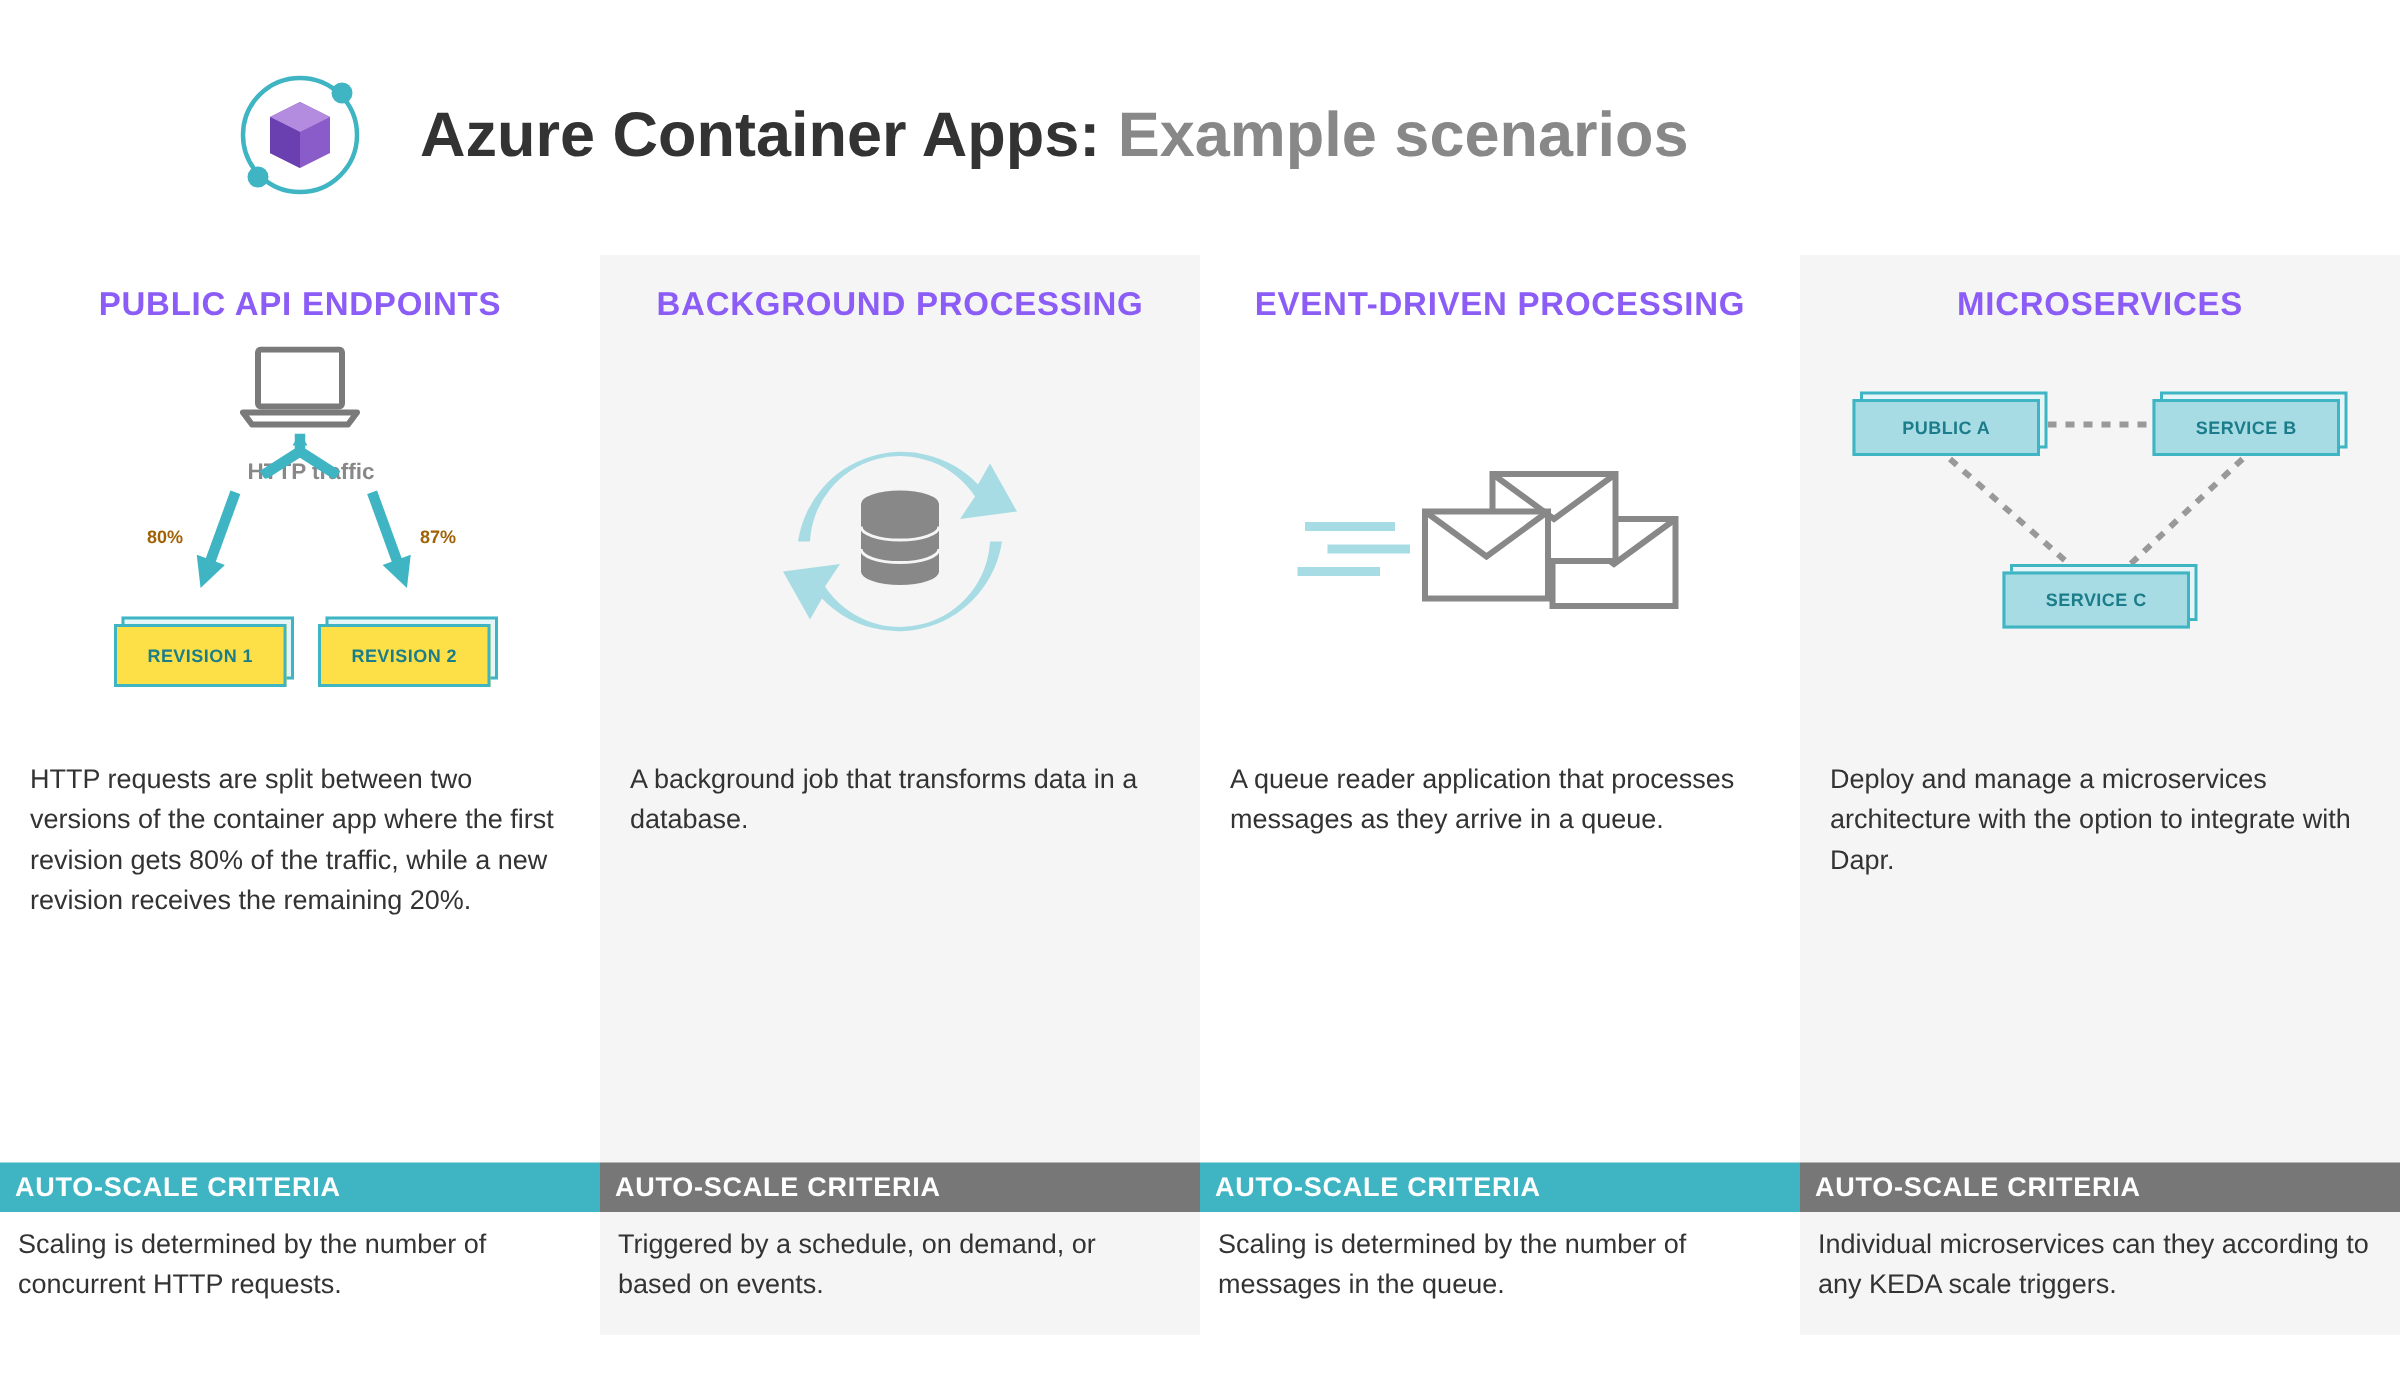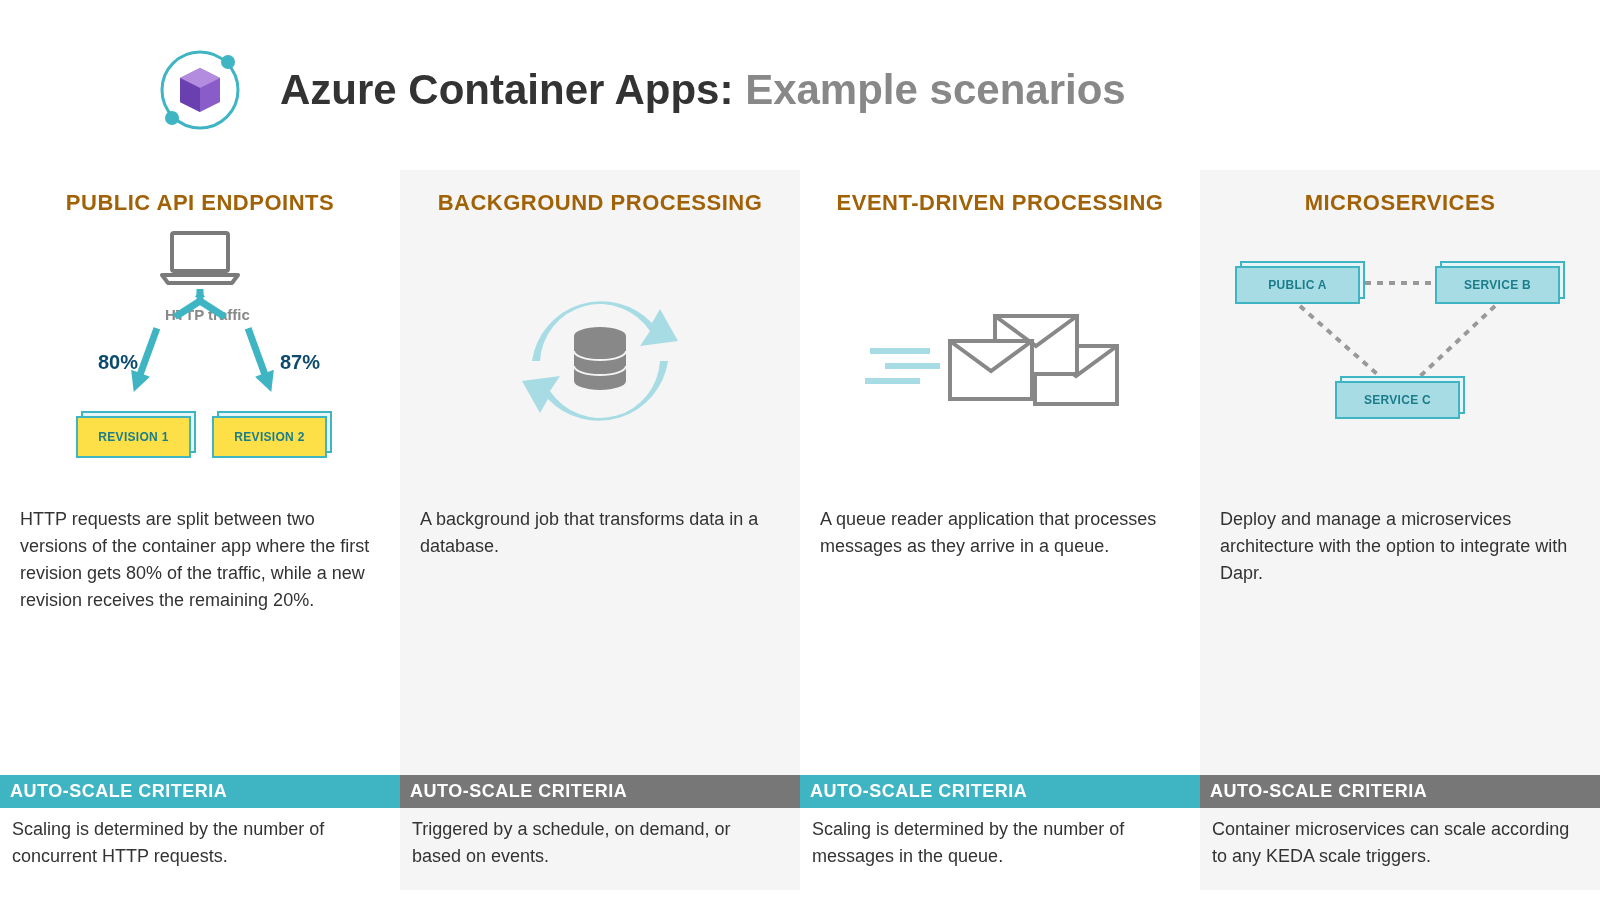--- a/index.html
+++ b/index.html
@@ -35,21 +35,21 @@
     .col {
       display: flex;
       flex-direction: column;
       padding: 0;
     }
     .col.shaded { background: #f5f5f5; }
     .col-heading {
       text-align: center;
       font-size: 22px;
       font-weight: 600;
-      color: #a16207;
+      color: #8b5cf6;
       letter-spacing: 0.5px;
       padding: 20px 10px 10px;
     }
     .col-illustration {
       height: 270px;
       display: flex;
       align-items: center;
       justify-content: center;
       padding: 10px;
     }
@@ -78,21 +78,21 @@
 
     
     .c1 { position: relative; width: 320px; height: 260px; }
     .laptop { position: absolute; top: 0; left: 120px; width: 80px; height: 55px; }
     .laptop svg { width: 100%; height: 100%; }
     .http-label { position: absolute; top: 75px; left: 125px; font-size: 15px; color: #888; font-weight: 600;}
     .arrow-down { position: absolute; width: 20px; height: 70px; }
     .arrow-down.left { top: 95px; left: 95px; transform: rotate(20deg);}
     .arrow-down.right { top: 95px; left: 210px; transform: rotate(-20deg);}
     .arrow-down svg { width: 100%; height: 100%; }
-    .pct { position: absolute; font-size: 20px; font-weight: 600; color: #0c4a6e; }
+    .pct { position: absolute; font-size: 12px; font-weight: 600; color: #a16207; }
     .pct.left { top: 120px; left: 58px; }
     .pct.right { top: 120px; left: 240px; }
     .rev-box { position: absolute; top: 185px; width: 115px; height: 42px; background: #fde047; border: 2px solid #3fb5c3; display: flex; align-items: center; justify-content: center; font-size: 12px; font-weight: 700; color: #1c7d8a; letter-spacing: 0.3px;}
     .rev-box.shadow { background:#e6f5f8; top: 180px; z-index: 0;}
     .rev-box.one { left: 36px; z-index:1;}
     .rev-box.one-s { left: 41px; }
     .rev-box.two { left: 172px; z-index:1;}
     .rev-box.two-s { left: 177px; }
 
     
@@ -235,16 +235,16 @@
         <div class="svc-box shadow svc-a-s"></div>
         <div class="svc-box svc-a">PUBLIC A</div>
         <div class="svc-box shadow svc-b-s"></div>
         <div class="svc-box svc-b">SERVICE B</div>
         <div class="svc-box shadow svc-c-s"></div>
         <div class="svc-box svc-c">SERVICE C</div>
       </div>
     </div>
     <div class="col-desc">Deploy and manage a microservices architecture with the option to integrate with Dapr.</div>
     <div class="scale-bar gray">AUTO-SCALE CRITERIA</div>
-    <div class="scale-text">Container microservices can scale according to any KEDA scale triggers.</div>
+    <div class="scale-text">Individual microservices can they according to any KEDA scale triggers.</div>
   </div>
 
 </div>
 
 </body></html>

